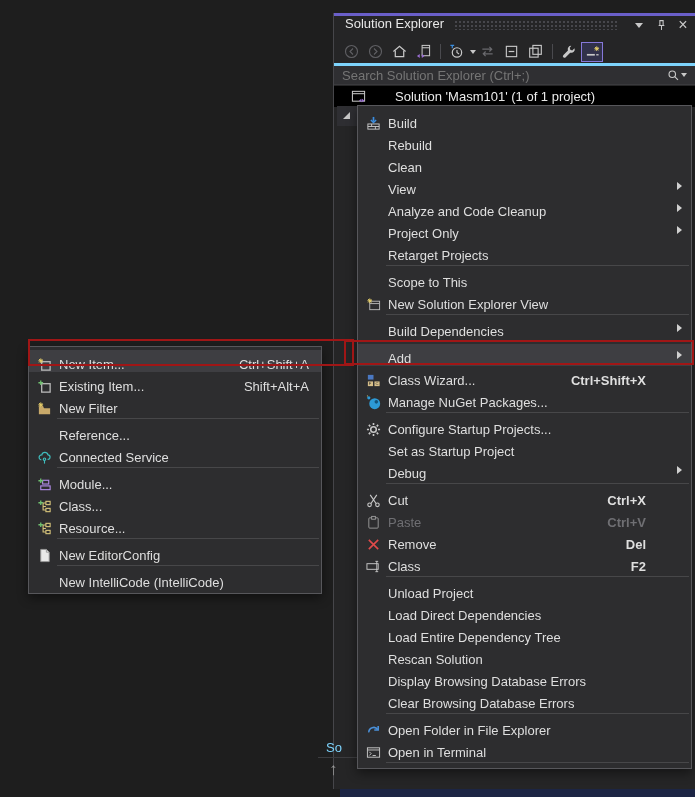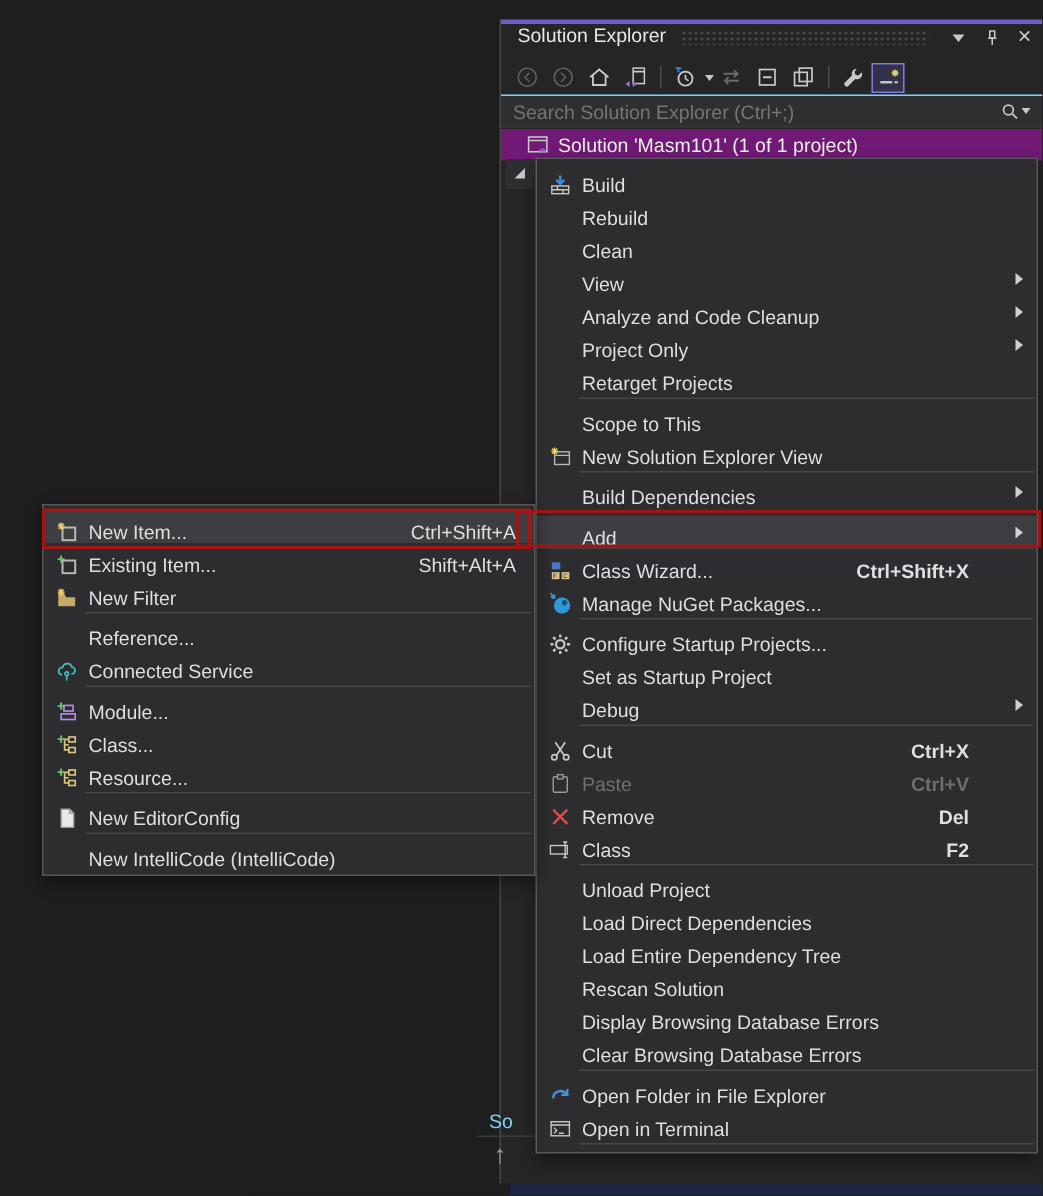--- a/index.html
+++ b/index.html
@@ -20,47 +20,47 @@
   .chev-down { width:0; height:0; border-left:4px solid transparent; border-right:4px solid transparent; border-top:5px solid #c8c8c8; }
 
   #toolbar { position:absolute; left:0; top:27px; width:100%; height:23px; display:flex; align-items:center; padding-left:6px; }
   .tool { width:22px; height:20px; display:flex; align-items:center; justify-content:center; margin-right:2px; }
   .tool svg { width:15px; height:15px; }
   .tool.highlight { border:1px solid #8678d9; background:#31314a; }
   .tool-sep { width:1px; height:15px; background:#4a4a4e; margin:0 4px; }
   .mini-caret { width:0; height:0; border-left:3.5px solid transparent; border-right:3.5px solid transparent; border-top:4px solid #c8c8c8; margin-left:1px; }
 
   #search-row { position:absolute; left:0; top:50px; width:100%; height:22px; background:#2f2f32;
-                border-top:1px solid #7dd3fc; border-bottom:1px solid #3a3a3d; display:flex; align-items:center; }
+                border-top:3px solid #7dd3fc; border-bottom:1px solid #3a3a3d; display:flex; align-items:center; }
   #search-input { flex:1; background:transparent; border:none; outline:none; color:#c4c4c4;
                   font-family:"Liberation Sans", sans-serif; font-size:13px; padding-left:8px; }
   #search-icon-wrap { display:flex; align-items:center; margin-right:8px; }
   #search-icon-wrap svg { width:13px; height:13px; }
 
-  #solution-row { position:absolute; left:0; top:73px; width:100%; height:21px; background:#701a75;
-                  display:flex; align-items:center; }
+  #solution-row { position:absolute; left:0; top:73px; width:100%; height:21px; background:#000000;
+                  display:flex; align-items:center;gap:23px; }
   #solution-row svg { width:15px; height:15px; margin-left:17px; margin-right:6px; flex:none; }
   #solution-label { color:#ececec; white-space:nowrap; }
 
   
   #expander-frag { position:absolute; left:3px; top:93px; width:20px; height:20px; background:#2e2e32; }
   #expander-frag .tri { position:absolute; left:6px; top:6px; width:0; height:0;
                         border-bottom:7px solid #c8c8c8; border-left:7px solid transparent; }
 
   
   #frag-so { position:absolute; left:326px; top:740px; color:#7dd3fc; }
   #frag-line { position:absolute; left:318px; top:757px; width:39px; height:1px; background:#3c3c3f; }
   #frag-up-arrow { position:absolute; left:329px; top:760px; color:#9d9d9d; font-size:17px; }
   #status-strip { position:absolute; left:340px; top:789px; width:355px; height:8px; background:#1c2544; }
 
   
   .menu { position:absolute; background:#2d2d2f; border:1px solid #57575b; padding:3px 0; z-index:10;
           box-shadow:0 4px 10px rgba(0,0,0,.45); }
   #main-menu { left:357px; top:105px; width:335px; }
-  #sub-menu  { left:28px;  top:336px; width:329px; z-index:20; }
+  #sub-menu  { left:28px;  top:346px; width:294px; z-index:20; }
   .menu-row { height:22px; display:flex; align-items:flex-end; position:relative; }
   .menu-row.hover { background:#3e3e42; }
   .menu-row .icon { width:30px; display:flex; align-items:center; justify-content:center; flex:none; }
   .menu-row .icon svg { width:15px; height:15px; }
   .menu-row .label { white-space:nowrap; color:#dfdfdf; }
   .menu-row .shortcut { margin-left:auto; color:#dfdfdf; white-space:nowrap; }
   #main-menu .shortcut { padding-right:45px;font-weight:bold; }
   #sub-menu  .shortcut { padding-right:12px; }
   .menu-row.disabled .label, .menu-row.disabled .shortcut { color:#6f6f73; }
   .menu-row .arrow { position:absolute; right:9px; top:7px; width:0; height:0;

